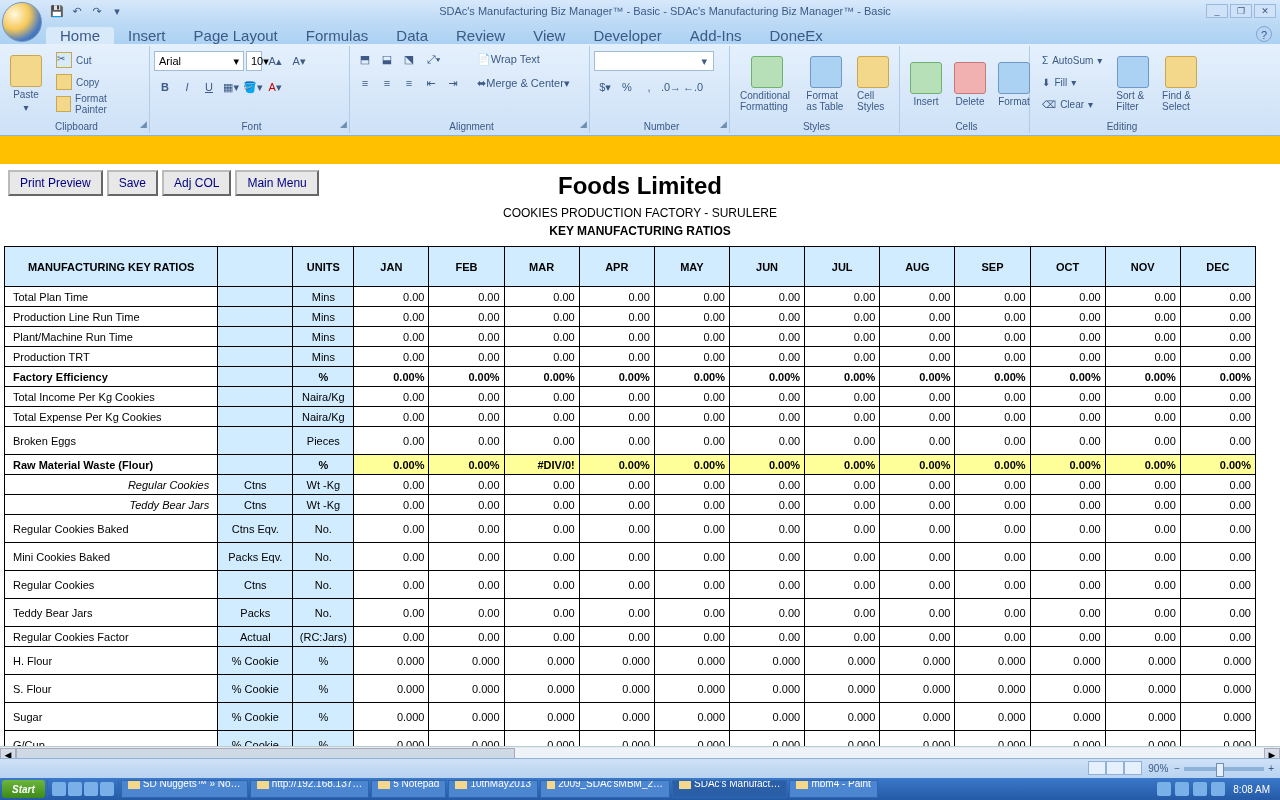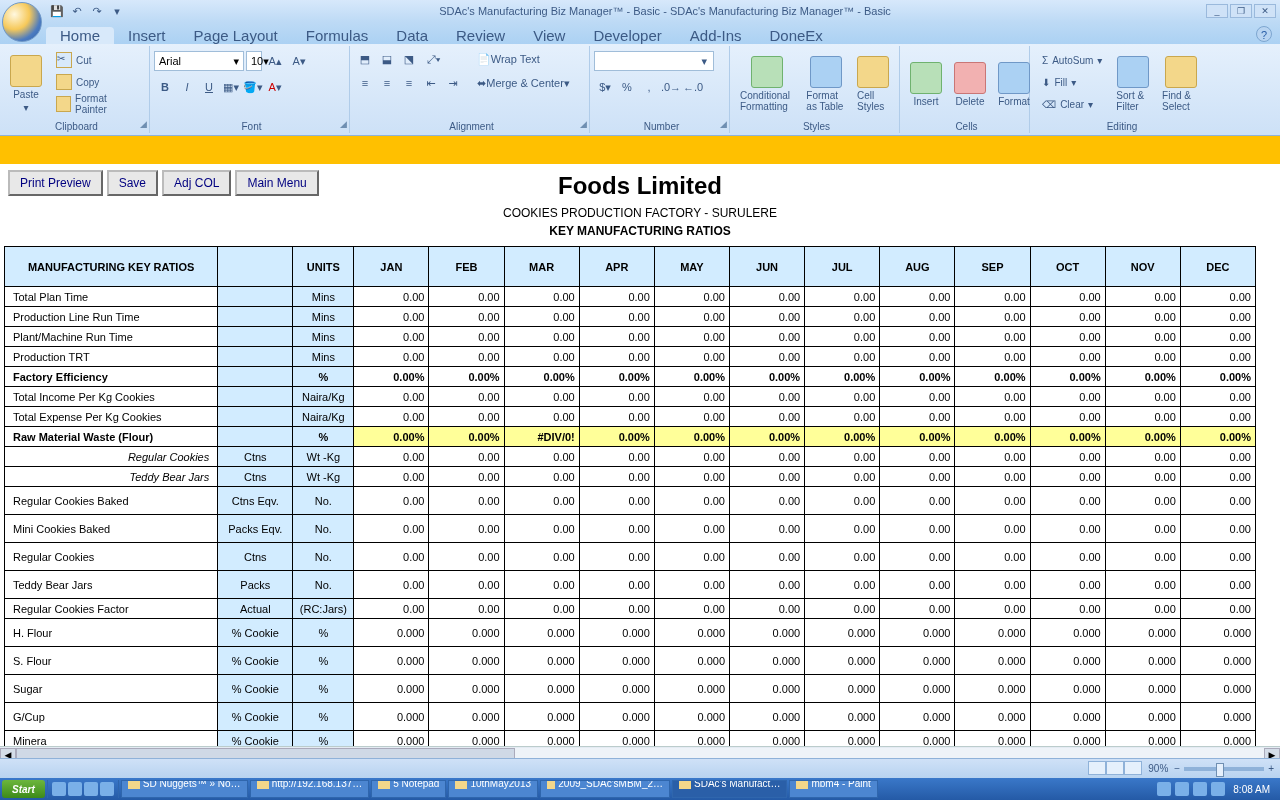--- a/index.html
+++ b/index.html
@@ -429,20 +429,37 @@
             <td class="val">0.00</td>
             <td class="val">0.00</td>
             <td class="val">0.00</td>
             <td class="val">0.00</td>
             <td class="val">0.00</td>
             <td class="val">0.00</td>
             <td class="val">0.00</td>
             <td class="val">0.00</td>
             <td class="val">0.00</td>
           </tr>
+          <tr class="tall">
+            <td class="label">Broken Eggs</td>
+            <td class="sub"></td>
+            <td class="unit">Pieces</td>
+            <td class="val">0.00</td>
+            <td class="val">0.00</td>
+            <td class="val">0.00</td>
+            <td class="val">0.00</td>
+            <td class="val">0.00</td>
+            <td class="val">0.00</td>
+            <td class="val">0.00</td>
+            <td class="val">0.00</td>
+            <td class="val">0.00</td>
+            <td class="val">0.00</td>
+            <td class="val">0.00</td>
+            <td class="val">0.00</td>
+          </tr>
           <tr class="bold hl">
             <td class="label">Raw Material Waste (Flour)</td>
             <td class="sub"></td>
             <td class="unit">%</td>
             <td class="val">0.00%</td>
             <td class="val">0.00%</td>
             <td class="val">#DIV/0!</td>
             <td class="val">0.00%</td>
             <td class="val">0.00%</td>
             <td class="val">0.00%</td>

